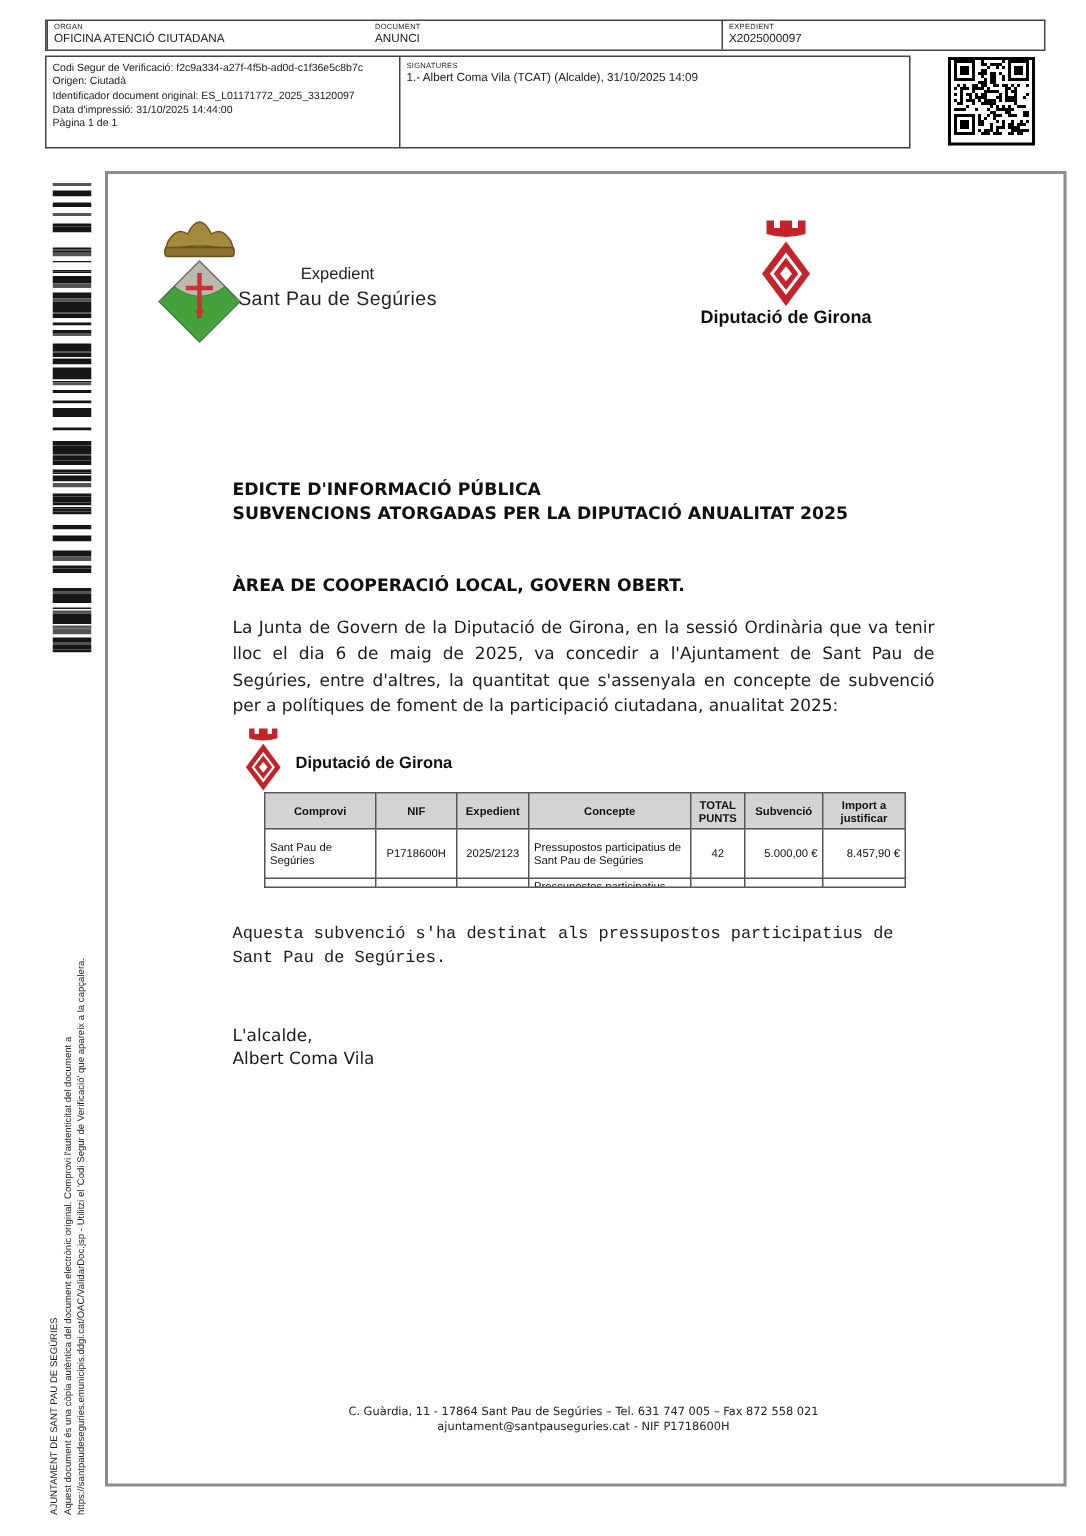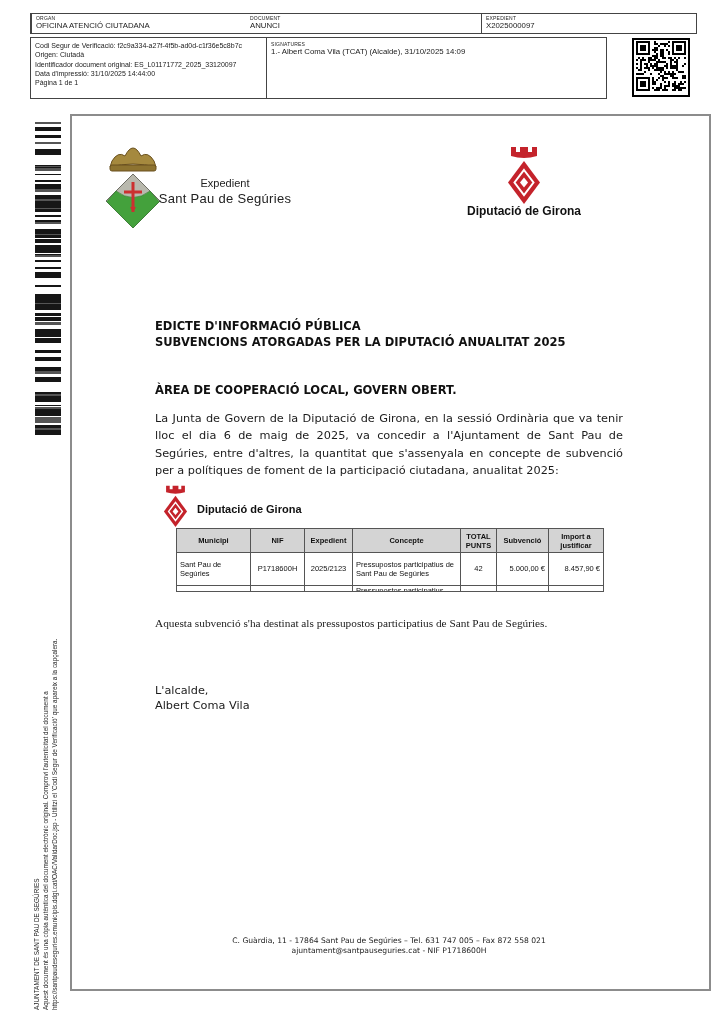--- a/index.html
+++ b/index.html
@@ -34,21 +34,21 @@
   .aj-text  { position:absolute; left:150px; top:176px; width:150px; text-align:center; color:#222; }
   .aj-text .l1 { font-size:11px; line-height:14px; }
   .aj-text .l2 { font-size:13px; line-height:17px; letter-spacing:.3px; }
   .dg-crest { position:absolute; left:506px; top:146px; width:36px; height:58px; }
   .dg-label { position:absolute; left:446px; top:204px; width:156px; text-align:center; font-weight:bold; font-size:12px; color:#111; }
 
   
   .doc-title { position:absolute; left:155px; width:468px; font-family:"DejaVu Sans", sans-serif; font-weight:bold; font-size:11.5px; color:#111; }
   .t1 { top:319px; } .t2 { top:335px; } .t3 { top:383px; }
   .paragraph { position:absolute; left:155px; top:410px; width:468px; font-family:"DejaVu Sans", sans-serif; font-size:11.3px; line-height:17.3px; text-align:justify; color:#1b1b1b; }
-  .closing { position:absolute; left:155px; top:615px; width:468px; font-family:Liberation Serif, serif; font-size:11.3px; line-height:16px; color:#1b1b1b; }
+  .closing { position:absolute; left:155px; top:615px; width:468px; font-family:Liberation Mono, monospace; font-size:11.3px; line-height:16px; color:#1b1b1b; }
   .signature { position:absolute; left:155px; top:683px; font-family:"DejaVu Sans", sans-serif; font-size:11.3px; line-height:15px; color:#1b1b1b; }
 
   
   .mini-crest { position:absolute; left:159px; top:485px; width:33px; height:42px; }
   .mini-label { position:absolute; left:197px; top:503px; font-weight:bold; font-size:11px; color:#111; }
   table.grant { position:absolute; left:176px; top:528px; border-collapse:collapse; table-layout:fixed; font-size:7.5px; color:#111; }
   table.grant th, table.grant td { border:1px solid #555; padding:1px 3px; }
   table.grant th { background:#d4d4d4; font-weight:bold; text-align:center; height:24px; line-height:9px; }
   table.grant td { height:33px; line-height:9.5px; vertical-align:middle; }
   .col-mun{width:74px} .col-nif{width:54px} .col-exp{width:48px} .col-con{width:108px} .col-pts{width:36px} .col-sub{width:52px} .col-imp{width:55px}
@@ -510,21 +510,21 @@
       <col class="col-mun">
         <col class="col-nif">
         <col class="col-exp">
         <col class="col-con">
         <col class="col-pts">
         <col class="col-sub">
         <col class="col-imp">
     </colgroup>
     <tbody>
         <tr>
-      <th>Municipi</th>
+      <th>Comprovi</th>
       <th>NIF</th>
       <th>Expedient</th>
       <th>Concepte</th>
       <th>TOTAL PUNTS</th>
       <th>Subvenció</th>
       <th>Import a justificar</th>
     </tr>
     <tr>
       <td>Sant Pau de Segúries</td>
       <td class="ctr">P1718600H</td>

